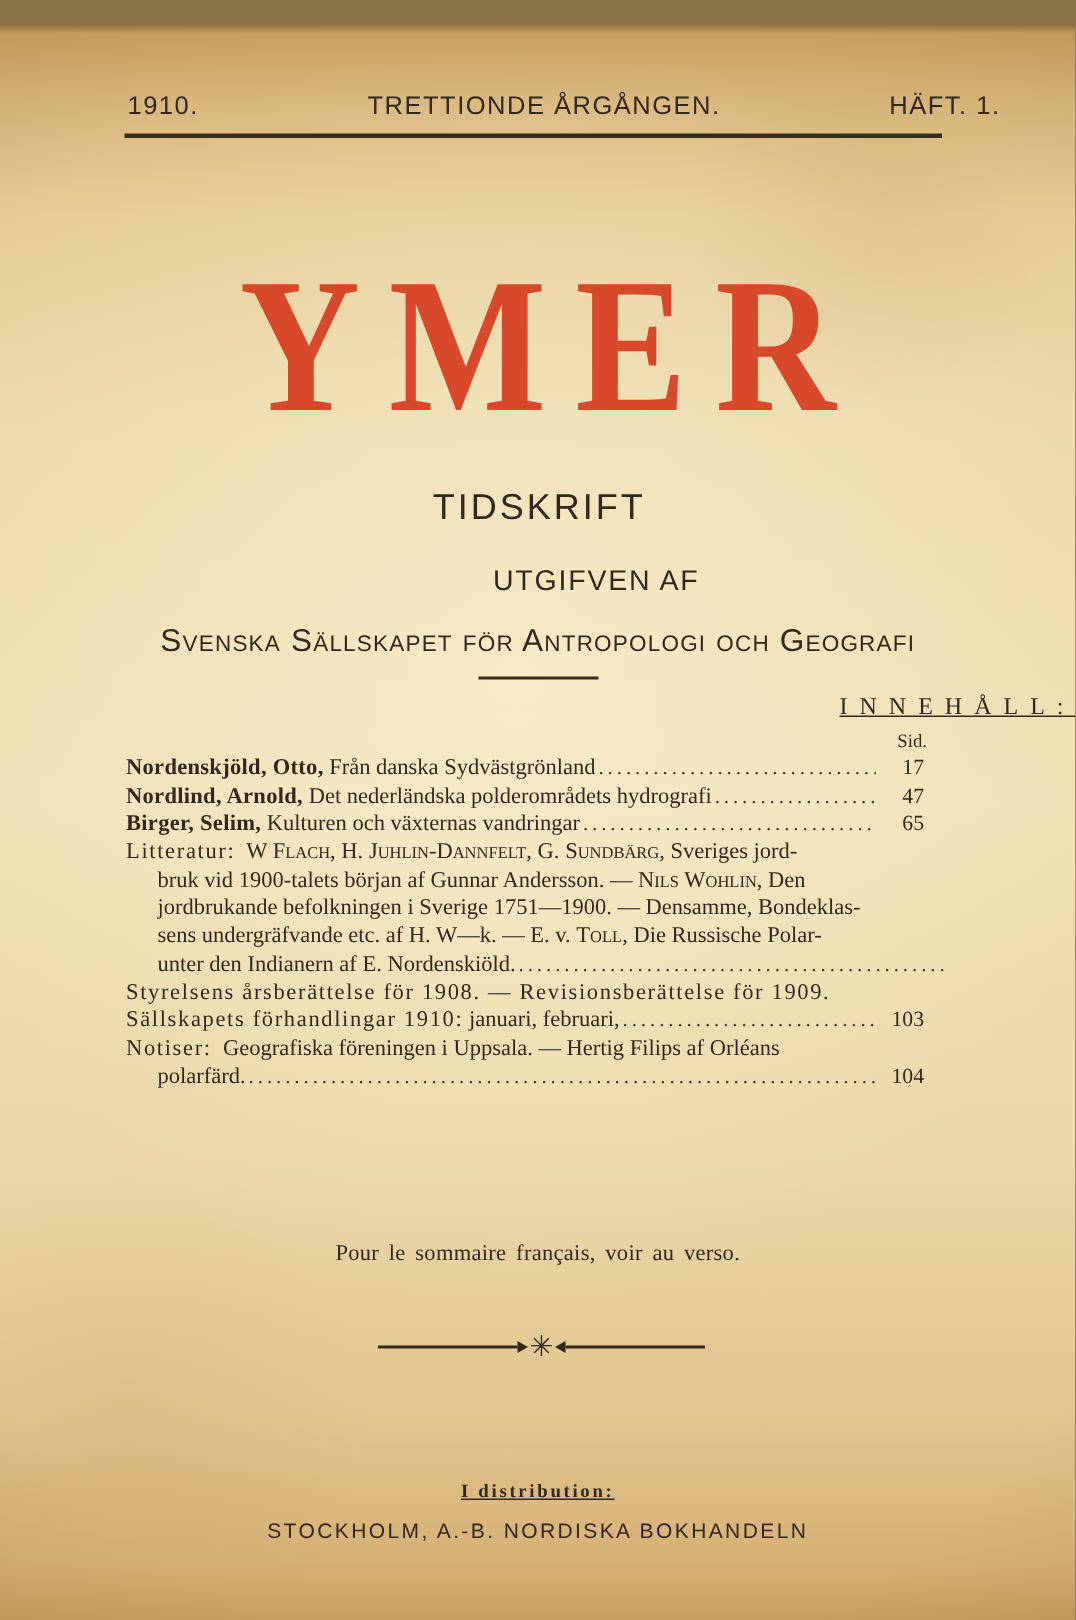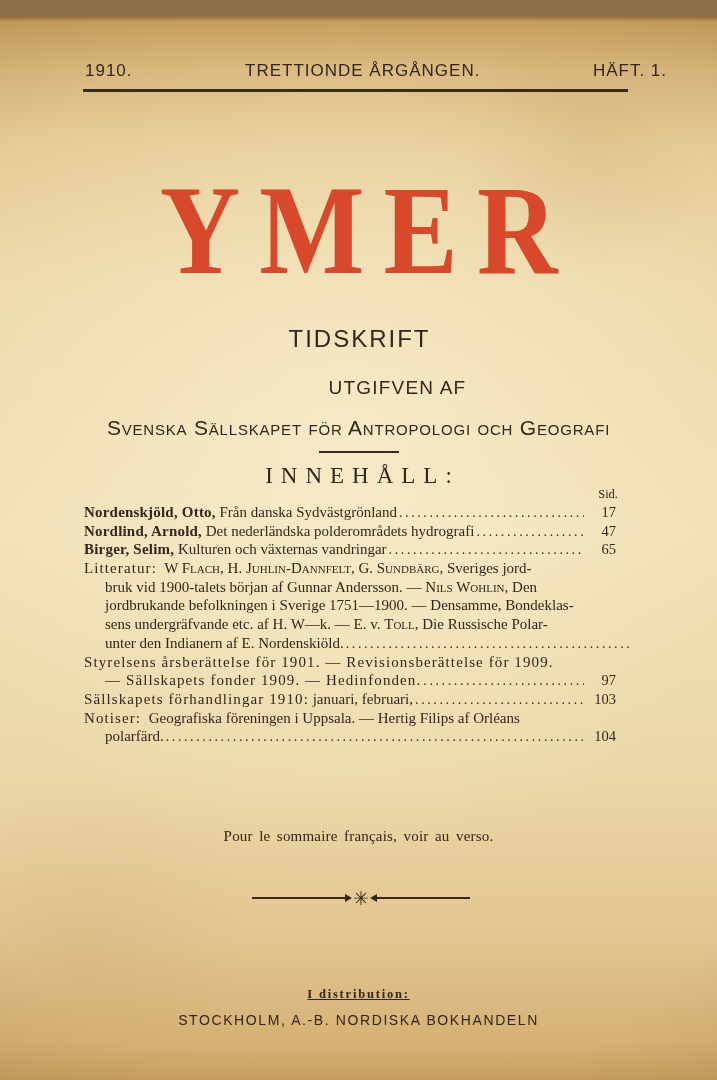--- a/index.html
+++ b/index.html
@@ -31,22 +31,22 @@
   .subtitle{position:absolute;top:309px;left:0;width:100%;text-align:center;
     font-family:Liberation Sans, sans-serif;font-size:24px;letter-spacing:2px;text-indent:2px;}
   .published-by{position:absolute;top:361px;left:0;width:100%;text-align:center;
     font-family:"Liberation Sans",sans-serif;font-size:19px;letter-spacing:1.2px;padding-left:39px;}
   .society{position:absolute;top:400px;left:0;width:100%;text-align:center;
     font-family:"Liberation Sans",sans-serif;font-variant:small-caps;font-size:21px;letter-spacing:.8px;}
 
   .short-rule{position:absolute;top:435px;left:50%;transform:translateX(-50%);
     width:80px;height:2px;background:#3a2c1a;}
 
-  .toc-heading{position:absolute;top:447px;left:0;width:100%;text-align:center;
-    font-size:23px;letter-spacing:8px;text-indent:8px;}
+  .toc-heading{position:absolute;top:447px;left:0;width:100%;text-align:right;
+    font-size:16px;letter-spacing:8px;text-indent:8px;text-decoration:underline;}
   .sid{position:absolute;top:471px;left:84px;width:534px;text-align:right;font-size:12.5px;}
 
   .toc{position:absolute;top:487px;left:84px;width:550px;font-size:15px;}
   .toc-row{display:flex;align-items:baseline;height:18.7px;line-height:18.5px;
     white-space:nowrap;overflow:hidden;}
   .toc-row.indent{padding-left:21px;}
   .seg-sp{letter-spacing:1.1px;}
   .seg-b{font-weight:700;letter-spacing:.2px;}
   .seg-sc{font-variant:small-caps;}
   .leader{flex:1 1 auto;overflow:hidden;min-width:10px;margin:0 2px;color:#43341f;}
@@ -118,26 +118,21 @@
         <span class="toc-text"><span class="seg-p">jordbrukande befolkningen i Sverige 1751—1900. — Densamme, Bondeklas-</span></span>
       </div>
       <div class="toc-row indent">
         <span class="toc-text"><span class="seg-p">sens undergräfvande etc. af H. W—k. — E. v. </span><span class="seg-sc">Toll</span><span class="seg-p">, Die Russische Polar-</span></span>
       </div>
       <div class="toc-row indent">
         <span class="toc-text"><span class="seg-p">unter den Indianern af E. Nordenskiöld. </span></span>
         <span class="leader"></span>
       </div>
       <div class="toc-row">
-        <span class="toc-text"><span class="seg-sp">Styrelsens årsberättelse för 1901. — Revisionsberättelse för 1909.</span></span>
-      </div>
-      <div class="toc-row indent">
-        <span class="toc-text"><span class="seg-sp">— Sällskapets fonder 1909. — Hedinfonden.</span></span>
-        <span class="leader"></span>
-        <span class="page-num">97</span>
+        <span class="toc-text"><span class="seg-sp">Styrelsens årsberättelse för 1908. — Revisionsberättelse för 1909.</span></span>
       </div>
       <div class="toc-row">
         <span class="toc-text"><span class="seg-sp">Sällskapets förhandlingar 1910:</span><span class="seg-p"> januari, februari, </span></span>
         <span class="leader"></span>
         <span class="page-num">103</span>
       </div>
       <div class="toc-row">
         <span class="toc-text"><span class="seg-sp">Notiser:</span><span class="seg-p">&nbsp; Geografiska föreningen i Uppsala. — Hertig Filips af Orléans</span></span>
       </div>
       <div class="toc-row indent">

